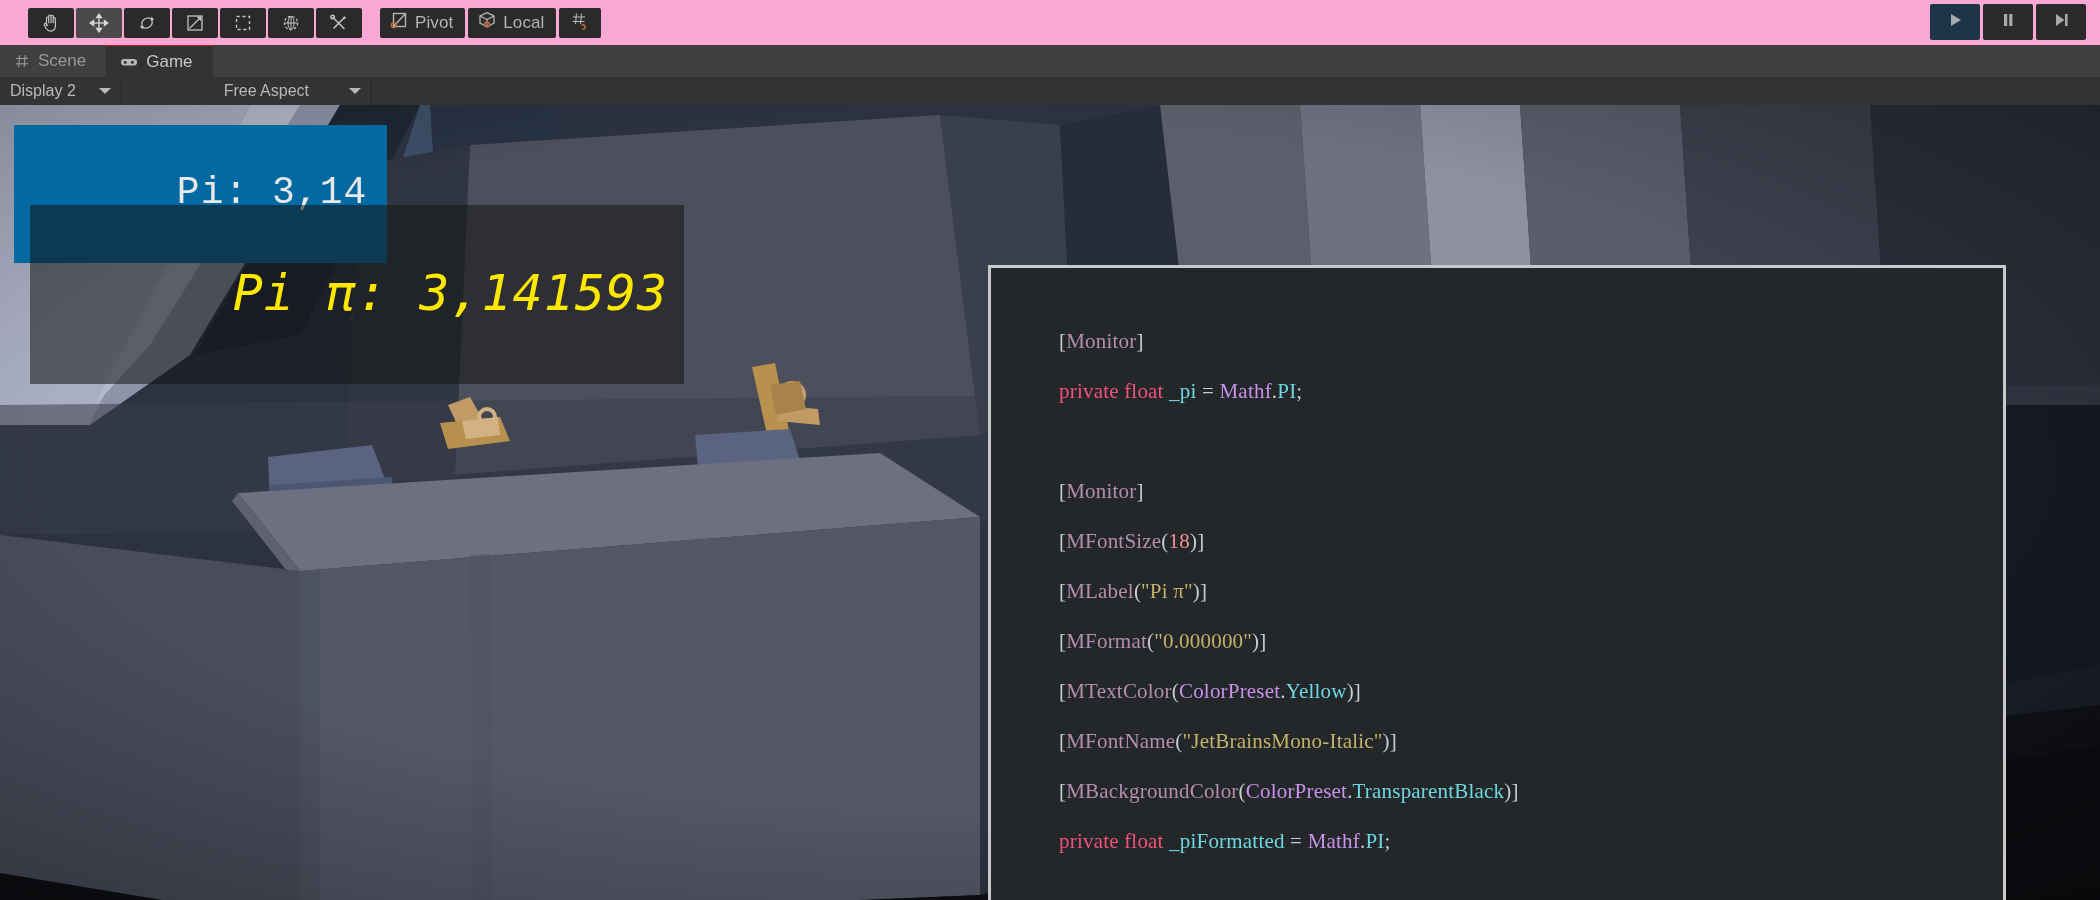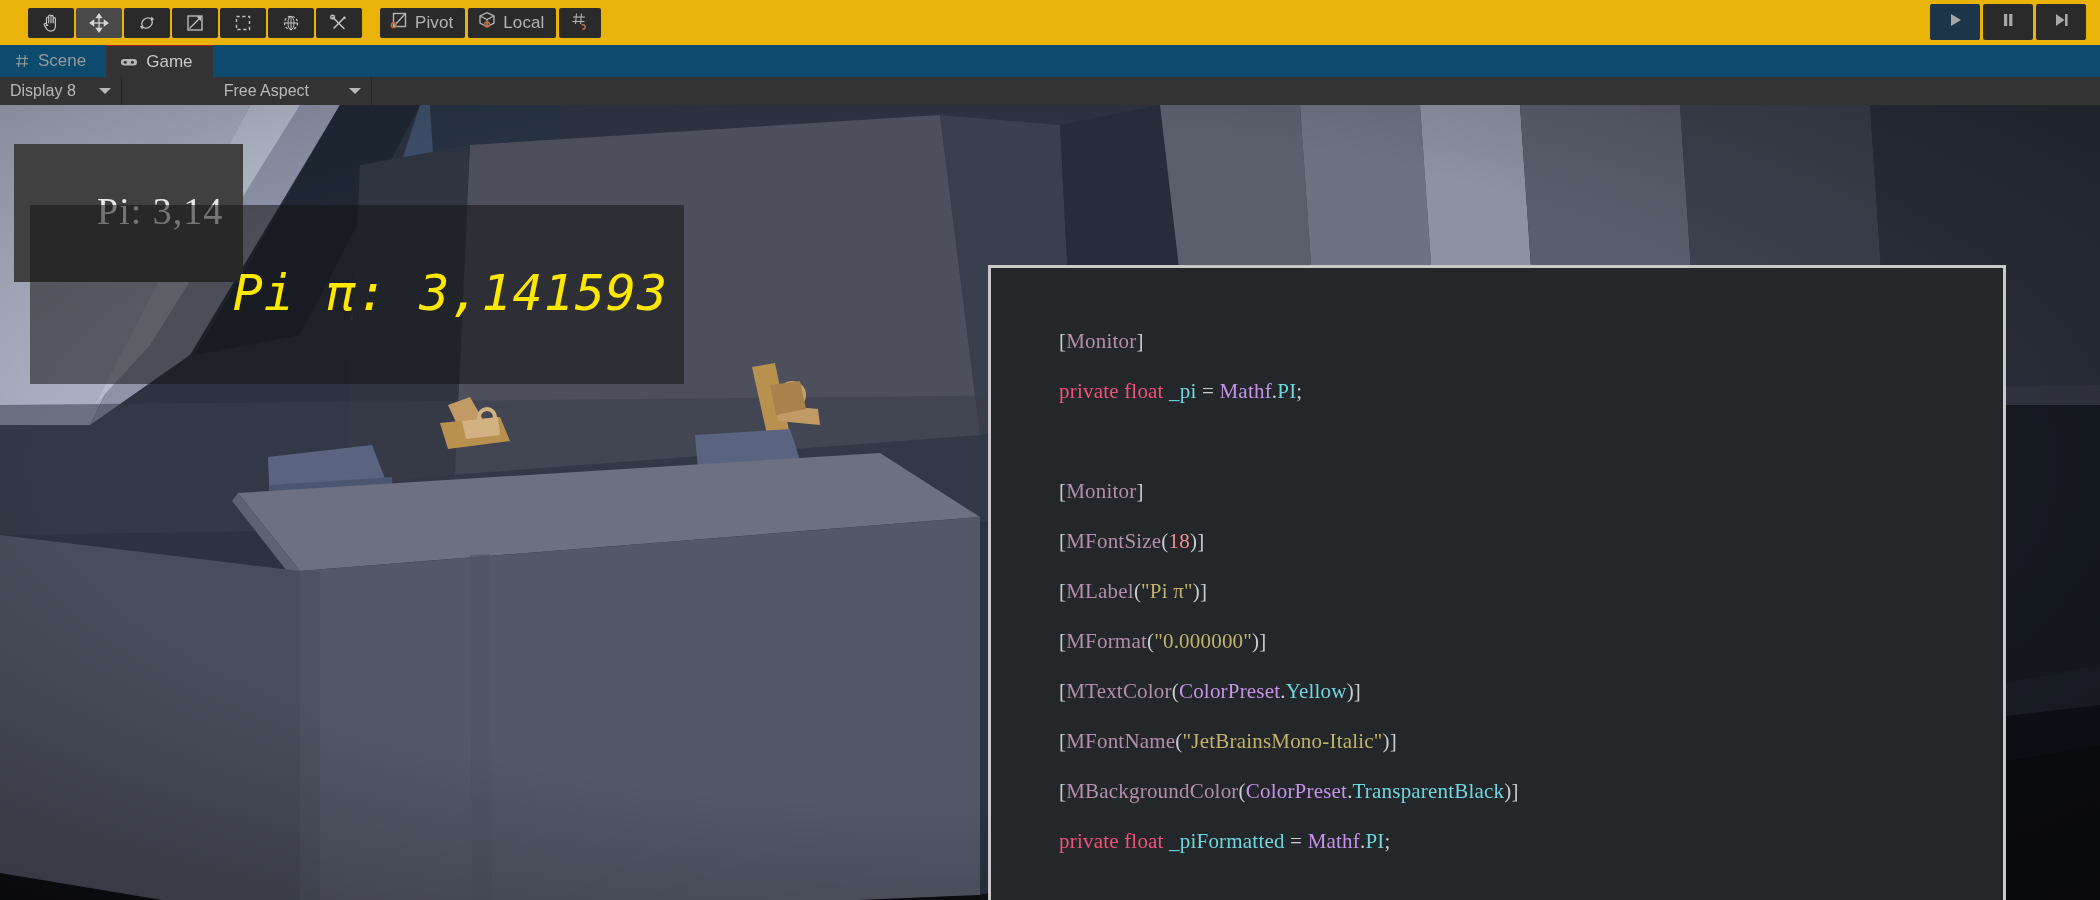--- a/index.html
+++ b/index.html
@@ -19,21 +19,21 @@
     width: 2100px;
     height: 900px;
     background: #191919;
   }
 
   
   .toolbar {
     position: absolute;
     left: 0; top: 0;
     width: 2100px; height: 45px;
-    background: #eab308;
+    background: #f9a8d4;
     display: flex;
     align-items: center;
     box-sizing: border-box;
     padding: 16px 14px;
   }
   .tool-group {
     display: flex;
     align-items: center;
     margin-left: 14px;
   }
@@ -80,21 +80,21 @@
     margin-left: 3px;
     border-radius: 2px;
   }
   .play-btn.on { background: #1d3548; }
 
   
   .tabbar {
     position: absolute;
     left: 0; top: 45px;
     width: 2100px; height: 32px;
-    background: #0c4a6e;
+    background: #404040;
     display: flex;
     align-items: flex-end;
   }
   .tab {
     height: 32px;
     display: flex;
     align-items: center;
     padding: 0 20px 0 14px;
     color: #9a9a9a;
     font-size: 17px;
@@ -163,29 +163,28 @@
     width: 2100px; height: 795px;
     overflow: hidden;
     background: #14161d;
   }
   .gv-svg { position:absolute; left:0; top:0; }
 
   
   .hud-plain {
     position: absolute;
     left: 14px; top: 20px;
-    background: #404040;
+    background: #0369a1;
     padding: 8px 20px 10px 20px;
     color: #e8e8e8;
-    font-family: Liberation Serif, serif;
+    font-family: Liberation Mono, monospace;
     font-size: 38px;
     line-height: 1.05;
     white-space: pre;
     letter-spacing: 1px;
-    margin-top: 19px;
   }
   .hud-fancy {
     position: absolute;
     left: 30px; top: 100px;
     background: rgba(20,20,20,0.55);
     padding: 9px 16px 12px 16px;
     color: #FFE800;
     font-family: "DejaVu Sans Mono", "Liberation Mono", monospace;
     font-style: italic;
     font-size: 50px;
@@ -400,21 +399,21 @@
           <circle cx="5.2" cy="8.2" r="1.5" fill="#333333"></circle>
           <circle cx="12.4" cy="8.2" r="1.5" fill="#333333"></circle>
         </svg>
       </span>
       <span>Game</span>
     </div>
   </div>
 
   <div class="ctrlbar">
     <div class="ctrl-item ctrl-display">
-      <span>Display 8</span>
+      <span>Display 2</span>
       <span class="caret"></span>
     </div>
     <div class="ctrl-item ctrl-aspect">
       <span>Free Aspect</span>
       <span class="caret"></span>
     </div>
   </div>
 
   <div class="gameview">
 

